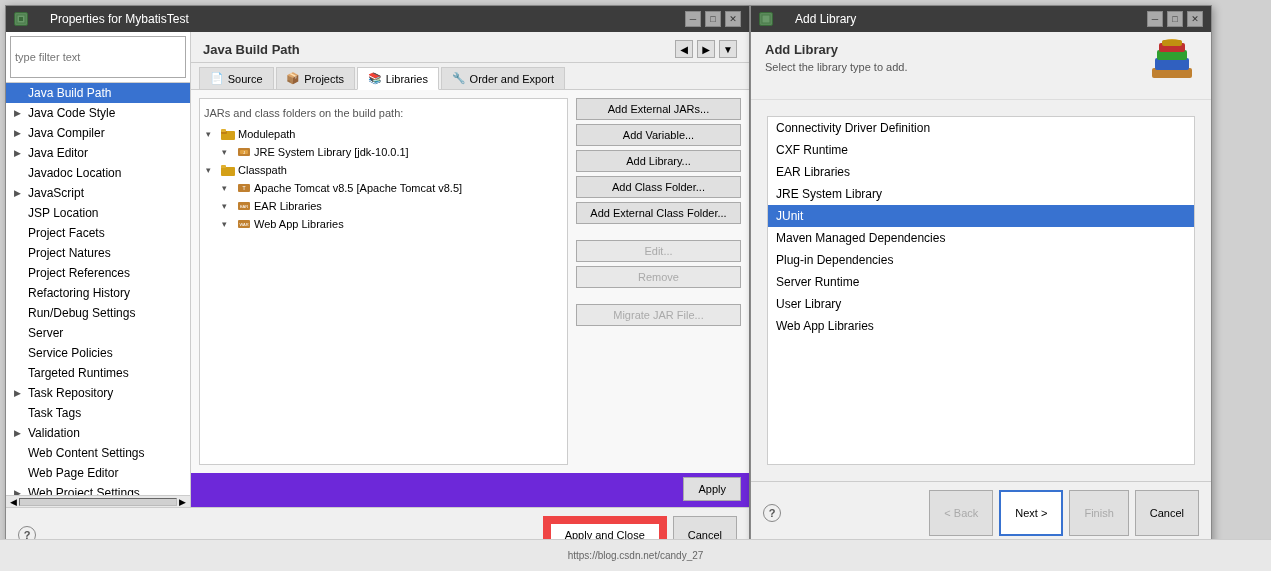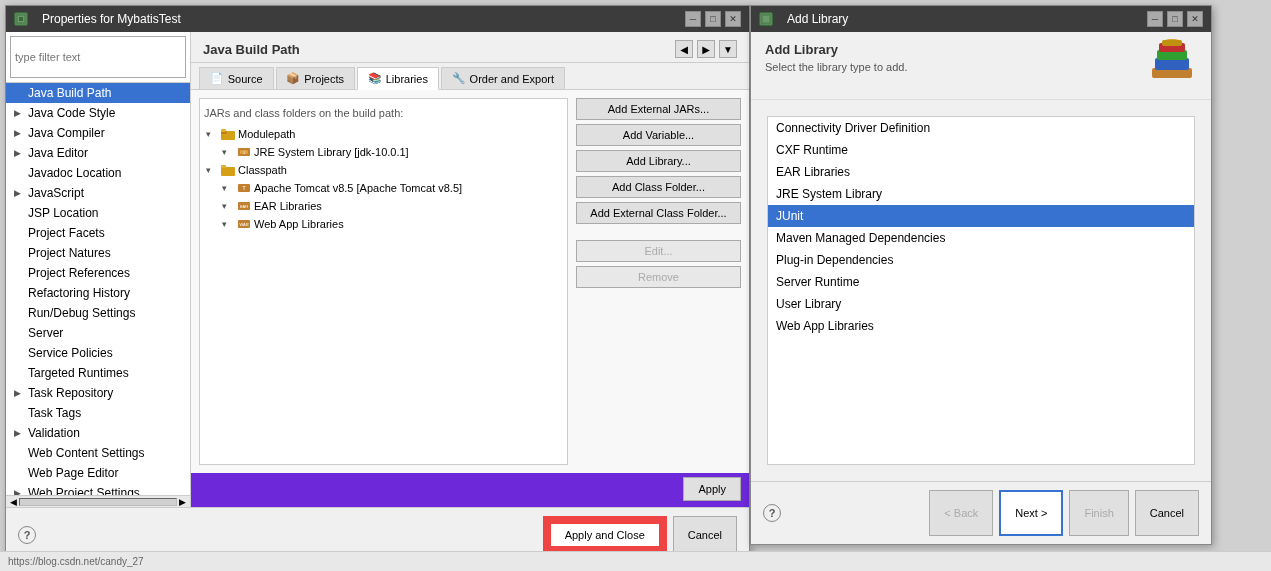--- a/index.html
+++ b/index.html
@@ -34,21 +34,21 @@
       display: flex;
       align-items: center;
       justify-content: space-between;
       height: 26px;
       flex-shrink: 0;
     }
 
     .dialog-titlebar-left {
       display: flex;
       align-items: flex-start;
-      gap: 14px;
+      gap: 22px;
     }
 
     .dialog-title-icon {
       width: 14px;
       height: 14px;
       background: #5a8a5a;
       border: 1px solid #3a6a3a;
       border-radius: 2px;
       display: flex;
       align-items: center;
@@ -445,26 +445,26 @@
       color: #aaa;
       cursor: default;
     }
 
     
     .status-bar {
       position: absolute;
       bottom: 0;
       right: 0;
       left: 0;
-      height: 20px;
+      height: 32px;
       background: #e8e8e8;
       border-top: 1px solid #ccc;
       display: flex;
       align-items: center;
-      justify-content: flex-start;
+      justify-content: center;
       padding: 0 8px;
       font-size: 10px;
       color: #666;
     }
 
     .sidebar-scroll-container {
       display: flex;
       flex: 1;
       overflow: hidden;
     }
@@ -721,20 +721,21 @@
         <div class="buttons-panel">
           <button class="action-btn">Add External JARs...</button>
           <button class="action-btn">Add Variable...</button>
           <button class="action-btn">Add Library...</button>
           <button class="action-btn">Add Class Folder...</button>
           <button class="action-btn">Add External Class Folder...</button>
           <div class="btn-spacer"></div>
           <button class="action-btn disabled" disabled="">Edit...</button>
           <button class="action-btn disabled" disabled="">Remove</button>
           <div class="btn-spacer"></div>
+          <button class="action-btn disabled" disabled="">Migrate JAR File...</button>
         </div>
       </div>
 
       <div class="main-bottom">
         <button class="apply-btn-main">Apply</button>
       </div>
     </div>
   </div>
 
   <div class="dialog-footer">

